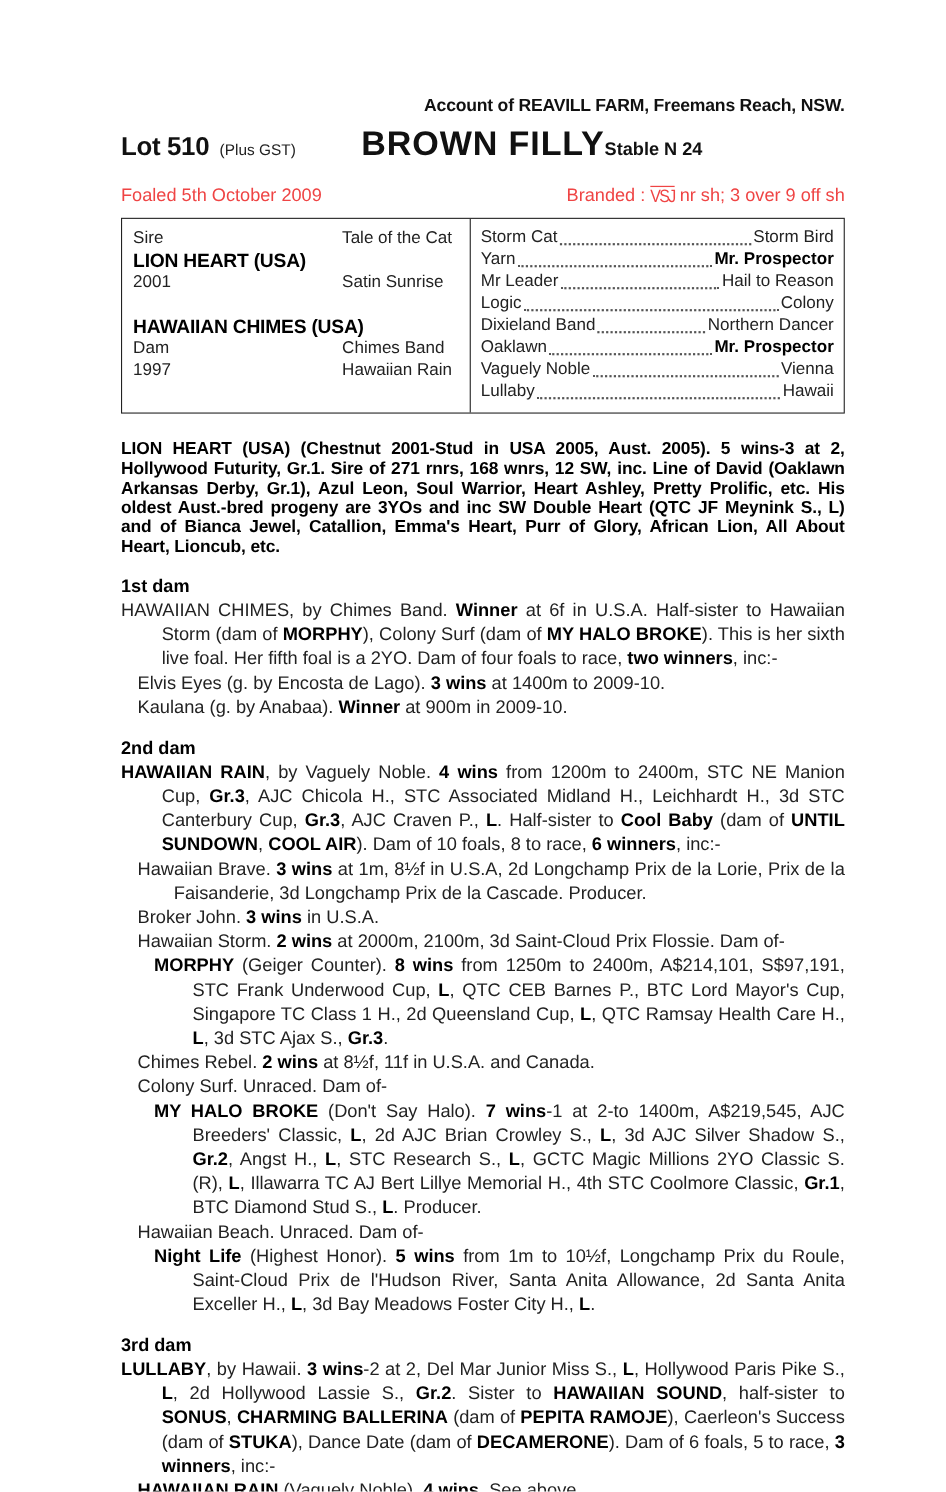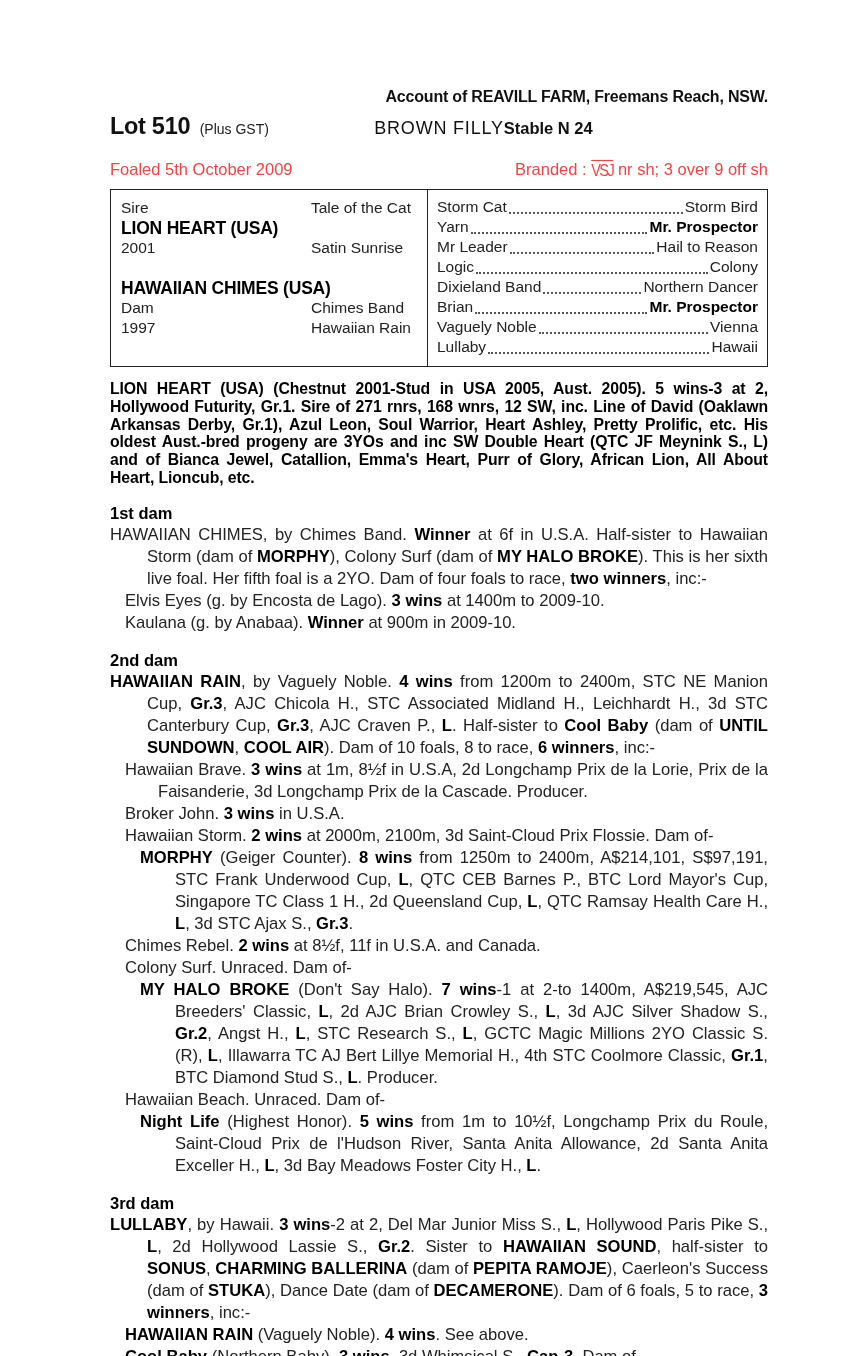--- a/index.html
+++ b/index.html
@@ -9,37 +9,37 @@
     color:#111;-webkit-font-smoothing:antialiased;
   }
   .page{margin:88px 92px 0 110px;width:658px;}
 
   .account{text-align:right;font-weight:bold;font-size:16px;letter-spacing:-0.2px;}
 
   .lot-row{display:flex;align-items:baseline;margin-top:7px;}
   .lot-left{flex:1;white-space:nowrap;}
   .lot{font-weight:bold;font-size:23.5px;letter-spacing:-0.3px;}
   .gst{font-size:14px;margin-left:5px;color:#222;}
-  .title{flex:0 0 auto;font-size:18px;font-weight:normal;letter-spacing:0.8px;text-align:center;}
+  .title{flex:0 0 auto;font-size:31px;font-weight:bold;letter-spacing:0.8px;text-align:center;}
   .stable{flex:1;text-align:left;font-weight:bold;font-size:16.5px;}
 
   .foaled-row{display:flex;justify-content:space-between;font-size:16.5px;margin-top:20px;color:#ef4444;align-items:flex-end;}
   .brand-mark{text-decoration:overline;letter-spacing:-1.5px;font-size:14.5px;display:inline-block;transform:scaleY(1.12);}
 
   .pedigree{display:flex;border:1.6px solid #222;margin-top:10px;font-size:15.5px;color:#222;}
   .ped-left{width:316px;flex:none;padding:8px 0 8px 10px;box-sizing:border-box;display:flex;flex-direction:column;justify-content:space-between;}
   .ped-right{flex:1;border-left:1.6px solid #222;padding:8px 9px;display:flex;flex-direction:column;justify-content:space-between;box-sizing:border-box;}
   .ped-lrow{height:20px;display:flex;align-items:center;white-space:nowrap;}
   .ped-c1{width:190px;flex:none;}
   .ped-name{font-weight:bold;font-size:17.5px;color:#000;letter-spacing:-0.2px;}
   .ped-rrow{height:20px;display:flex;white-space:nowrap;}
   .leader{flex:1;border-bottom:2px dotted #555;margin:0 2px 4px 2px;min-width:8px;}
   .b{font-weight:bold;color:#000;}
 
-  .sire-note{margin-top:13px;font-weight:bold;font-size:15.8px;line-height:17.8px;text-align:justify;letter-spacing:-0.1px;color:#000;}
+  .sire-note{margin-top:24px;font-weight:bold;font-size:15.8px;line-height:17.8px;text-align:justify;letter-spacing:-0.1px;color:#000;}
 
   .sec-head{font-weight:bold;font-size:16.5px;line-height:22px;margin-top:15px;color:#000;}
   .para{font-size:16.6px;line-height:22px;text-align:justify;color:#222;}
   .para b{color:#000;}
   .ind0{padding-left:37px;text-indent:-37px;}
   .ind1{padding-left:48px;text-indent:-33px;}
   .ind2{padding-left:65px;text-indent:-35px;}
 </style>
 </head>
 <body>
@@ -113,21 +113,21 @@
           <span>Logic</span>
           <span class="leader"></span>
           <span>Colony</span>
         </div>
         <div class="ped-rrow">
           <span>Dixieland Band</span>
           <span class="leader"></span>
           <span>Northern Dancer</span>
         </div>
         <div class="ped-rrow">
-          <span>Brian</span>
+          <span>Oaklawn</span>
           <span class="leader"></span>
           <span class="b">Mr. Prospector</span>
         </div>
         <div class="ped-rrow">
           <span>Vaguely Noble</span>
           <span class="leader"></span>
           <span>Vienna</span>
         </div>
         <div class="ped-rrow">
           <span>Lullaby</span>

